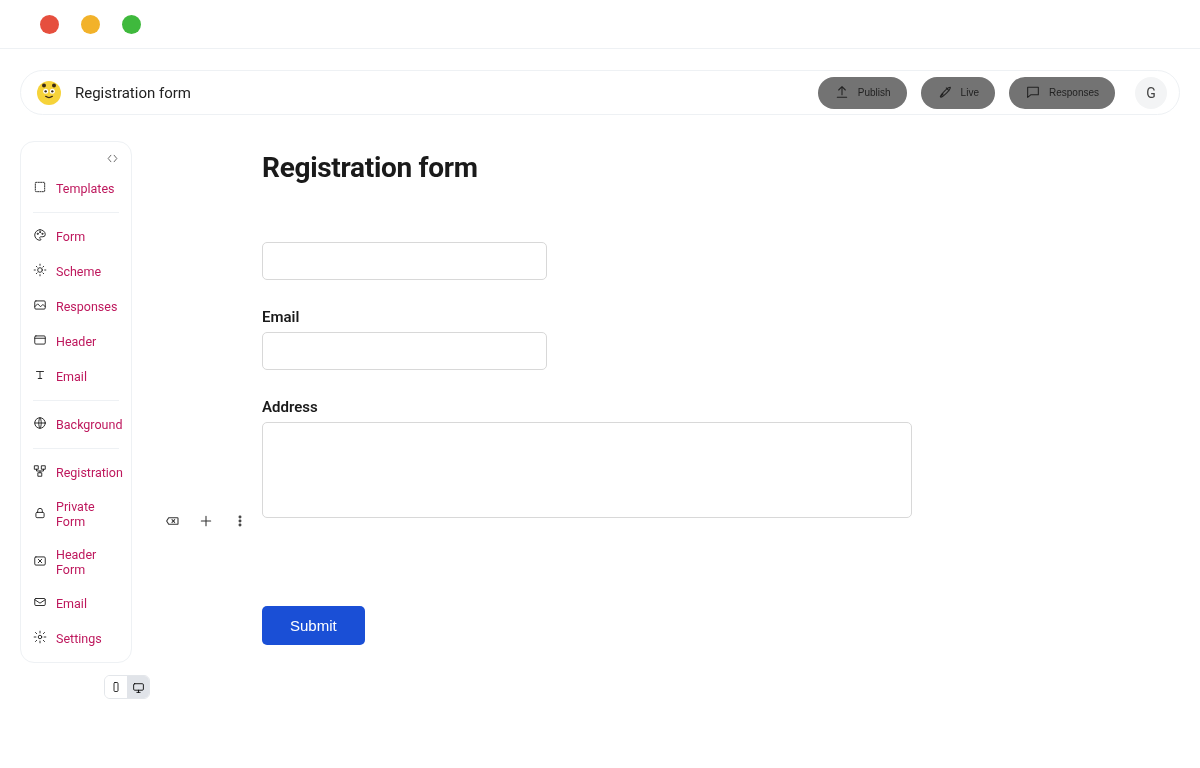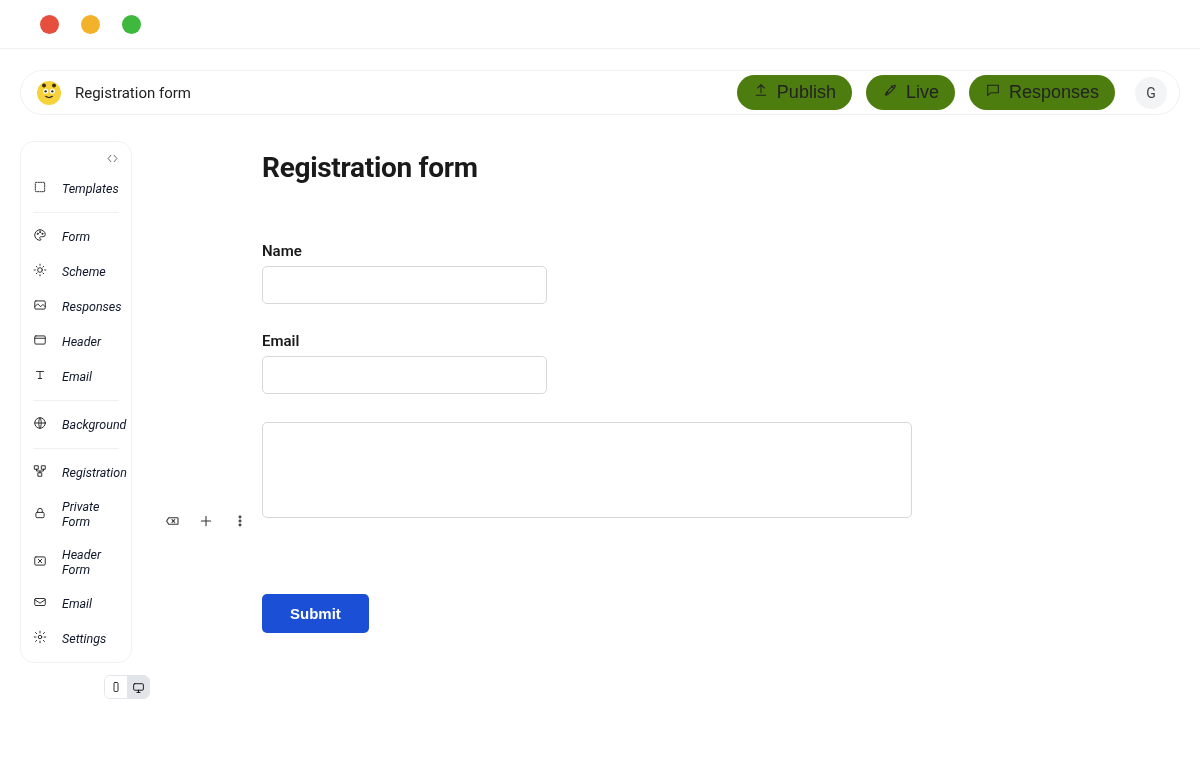--- a/index.html
+++ b/index.html
@@ -12,52 +12,52 @@
 .dot.yellow { background: #f2b22a; }
 .dot.green { background: #3fb93d; }
 .chrome-divider { height: 0; border-bottom: 1px solid #eef1f4; }
 
 
 .topbar { margin: 21px 20px 0 20px; height: 45px; border: 1px solid #eef1f4; border-radius: 24px; display: flex; align-items: center; padding: 0 12px 0 16px; gap: 14px; background: #fff; }
 .logo { width: 24px; height: 24px; border-radius: 50%; background: #f6d33a; display: flex; align-items: center; justify-content: center; position: relative; }
 .logo svg { display: block; }
 .form-title { font-size: 15px; color: #222; }
 .spacer { flex: 1; }
-.pill { display: inline-flex; align-items: center; gap: 8px; background: #4d7c0f; border-radius: 20px; padding: 7px 16px; font-size: 18px; color: #222; cursor: pointer; border: none; }
+.pill { display: inline-flex; align-items: center; gap: 8px; background: #737373; border-radius: 20px; padding: 7px 16px; font-size: 10px; color: #222; cursor: pointer; border: none; }
 .pill svg, .avatar svg { width: 16px; height: 16px; }
 .avatar { width: 32px; height: 32px; border-radius: 50%; background: #f3f4f5; display: flex; align-items: center; justify-content: center; font-size: 14px; color: #444; margin-left: 6px; }
 
 
 .body-wrap { display: flex; padding: 0 20px; gap: 16px; margin-top: 26px; }
 
 
 .sidebar { width: 112px; border: 1px solid #eef1f4; border-radius: 14px; padding: 8px 6px; display: flex; flex-direction: column; gap: 4px; }
 .sidebar-chevron { display: flex; justify-content: flex-end; padding: 2px 6px 4px 6px; color: #555; }
-.sidebar-item { display: flex; align-items: center; gap: 15px; padding: 7px 6px; font-size: 12.5px; color: #0f172a; cursor: pointer; border-radius: 6px; font-style: italic; }
+.sidebar-item { display: flex; align-items: center; gap: 9px; padding: 7px 6px; font-size: 12.5px; color: #be185d; cursor: pointer; border-radius: 6px; }
 .sidebar-item svg { width: 14px; height: 14px; flex-shrink: 0; stroke: #222; }
 .sidebar-sep { height: 0; border-top: 1px solid #eef1f4; margin: 4px 6px; }
 
 
 .device-toggle { margin-top: 12px; margin-left: 84px; display: inline-flex; border: 1px solid #e3e6ea; border-radius: 6px; overflow: hidden; }
 .device-toggle button { width: 22px; height: 22px; border: none; background: #fff; display: flex; align-items: center; justify-content: center; cursor: pointer; }
 .device-toggle button.active { background: #e1e4e9; }
 
 
 .action-col { display: flex; flex-direction: column; justify-content: flex-start; padding-top: 372px; gap: 0; width: 80px; align-items: center; }
 .action-row { display: flex; gap: 18px; align-items: center; }
 .action-row svg { width: 16px; height: 16px; stroke: #333; cursor: pointer; }
 
 
 .canvas { flex: 1; padding-top: 10px; }
 .form-heading { font-size: 28px; font-weight: 700; letter-spacing: -0.3px; color: #1a1a1a; margin-bottom: 58px; }
 .field { margin-bottom: 28px; }
 .field label { display: block; font-size: 15px; font-weight: 600; color: #1a1a1a; margin-bottom: 6px; }
 .text-input { width: 285px; height: 38px; border: 1px solid #d8d8d8; border-radius: 5px; padding: 0 10px; font-size: 14px; background: #fff; }
 .textarea { width: 650px; height: 96px; border: 1px solid #d8d8d8; border-radius: 5px; padding: 8px 10px; font-size: 14px; background: #fff; resize: none; }
-.submit-btn { margin-top: 44px; background: #1a4fd6; color: #fff; border: none; border-radius: 5px; padding: 11px 28px; font-size: 15px; font-weight: 700; cursor: pointer; }
+.submit-btn { margin-top: 56px; background: #1a4fd6; color: #fff; border: none; border-radius: 5px; padding: 11px 28px; font-size: 15px; font-weight: 400; cursor: pointer; }
 
 svg { fill: none; stroke: currentColor; stroke-width: 1.6; stroke-linecap: round; stroke-linejoin: round; }
 </style>
 </head>
 <body>
 
 <div class="window-chrome">
   <div class="dot red"></div>
   <div class="dot yellow"></div>
   <div class="dot green"></div>
@@ -226,29 +226,29 @@
             <circle cx="12" cy="12" r="1.4"></circle>
             <circle cx="12" cy="18" r="1.4"></circle>
           </svg></span>
     </div>
   </div>
 
   <div class="canvas">
     <h1 class="form-heading">Registration form</h1>
 
     <div class="field">
-      <label>Name</label>
       <input type="text" class="text-input" style="">
     </div>
 
 
     <div class="field">
       <label>Email</label>
       <input type="text" class="text-input" style="">
     </div>
 
     <div class="field">
+      <label>Address</label>
       <textarea class="textarea" style=""></textarea>
     </div>
 
     <button class="submit-btn">Submit</button>
   </div>
 </div>
 
 </body></html>

